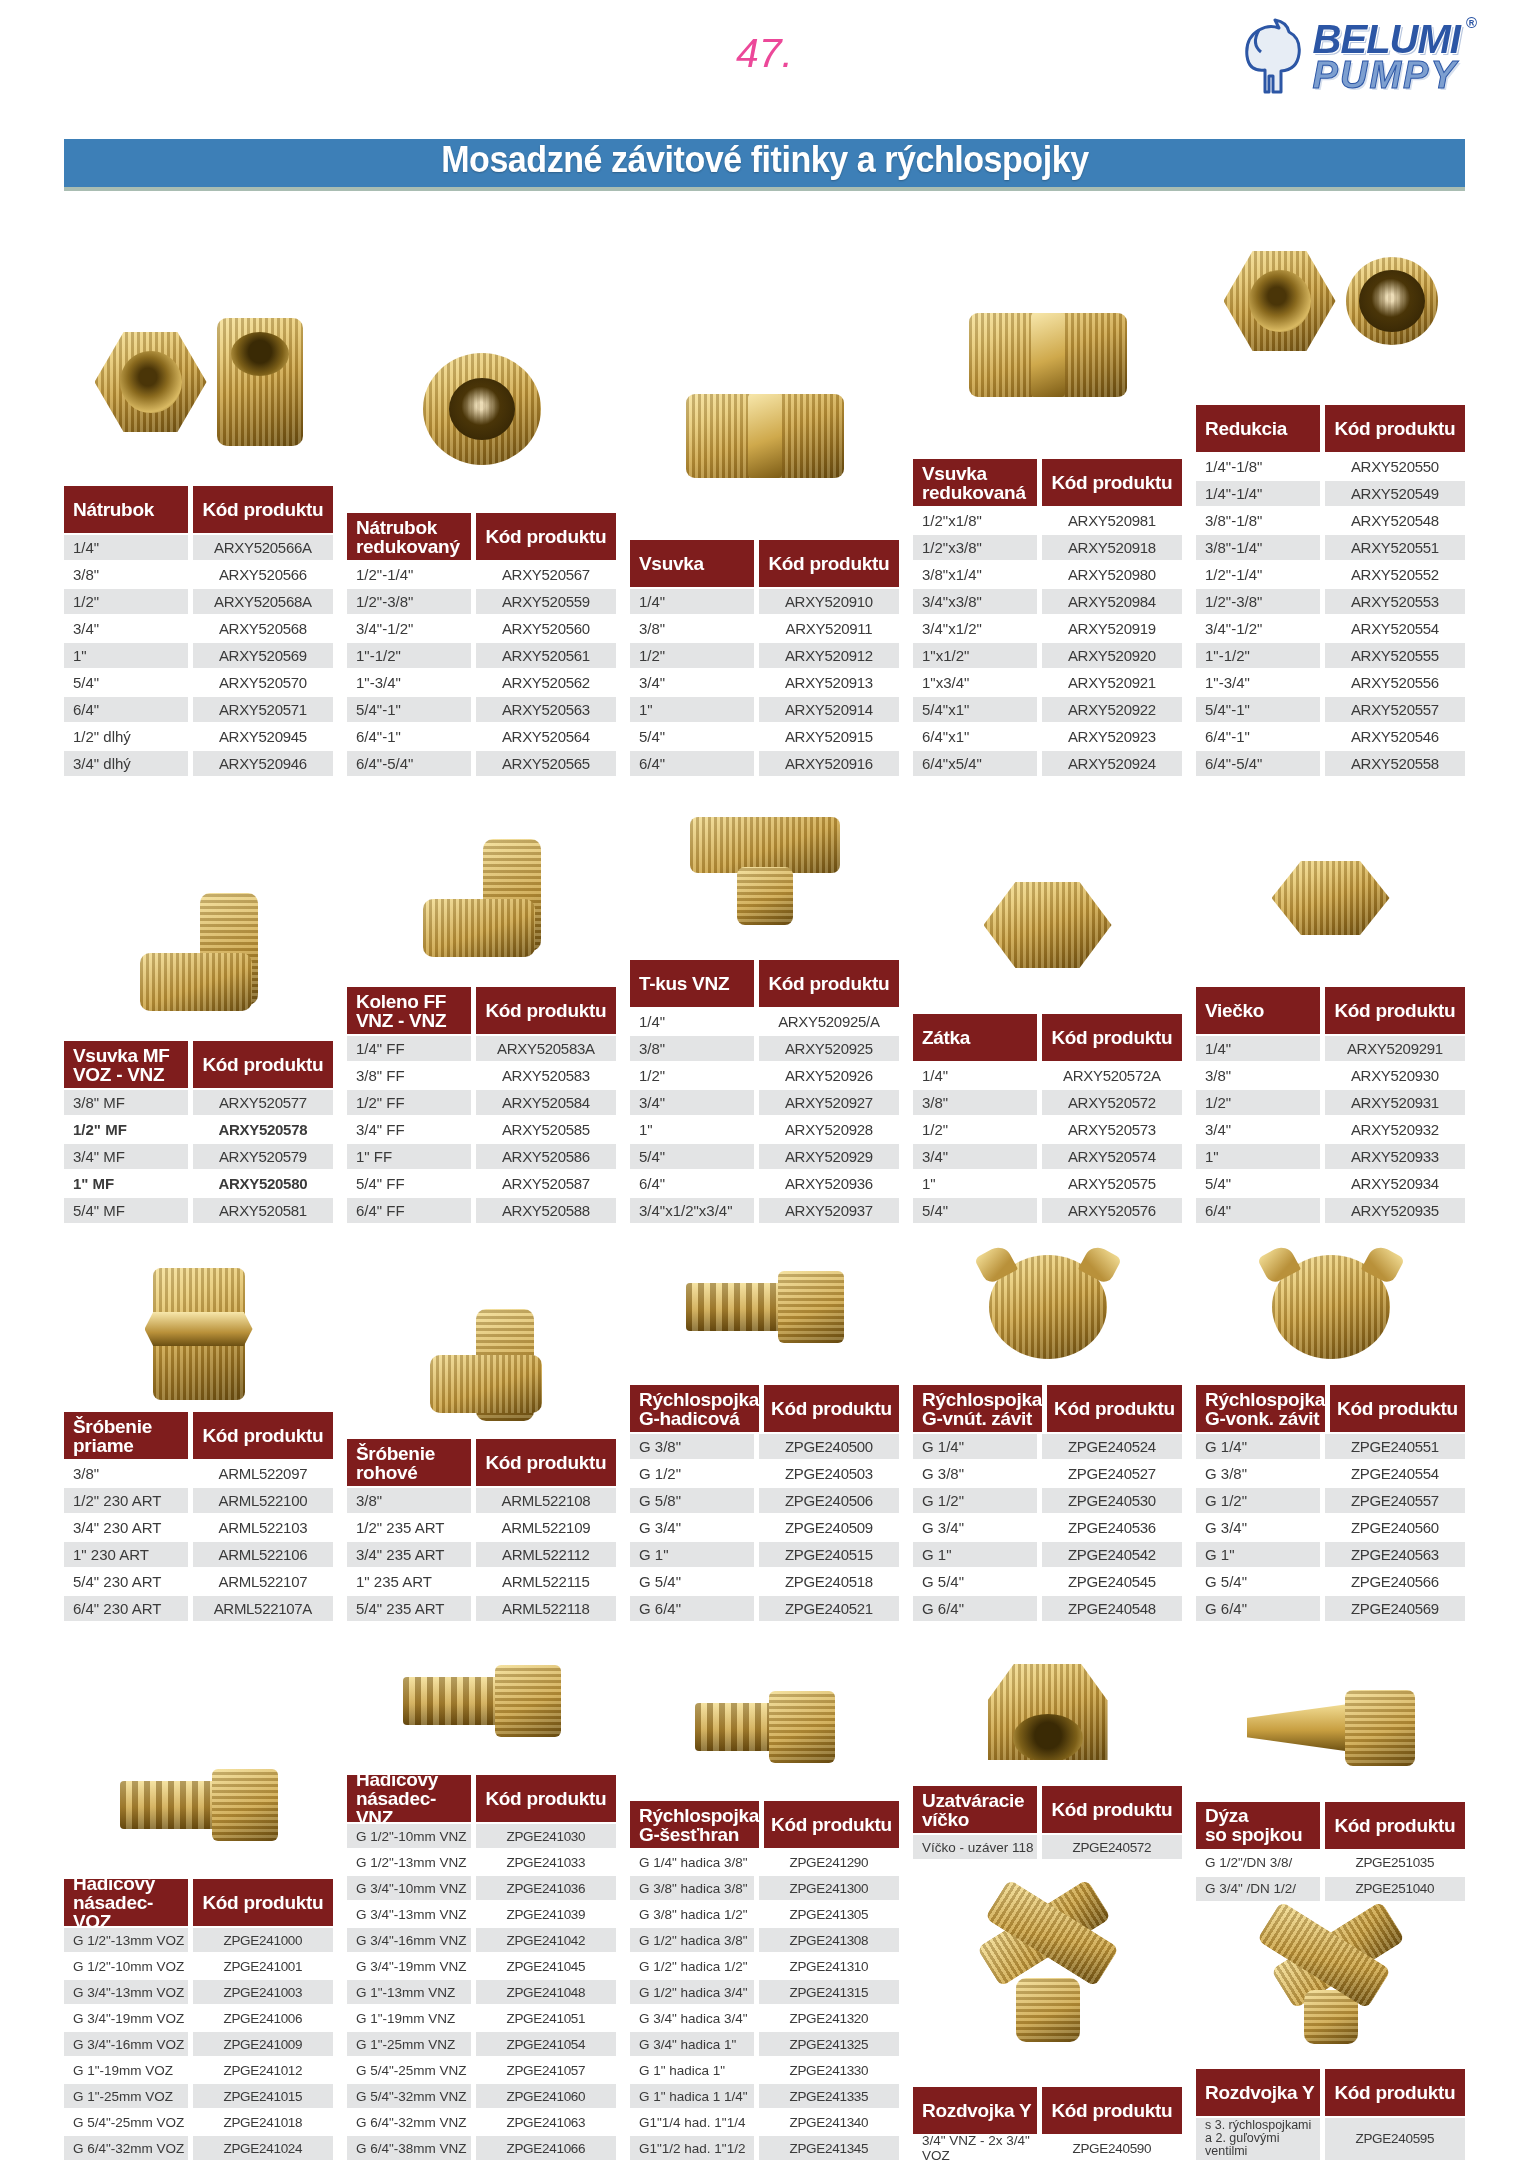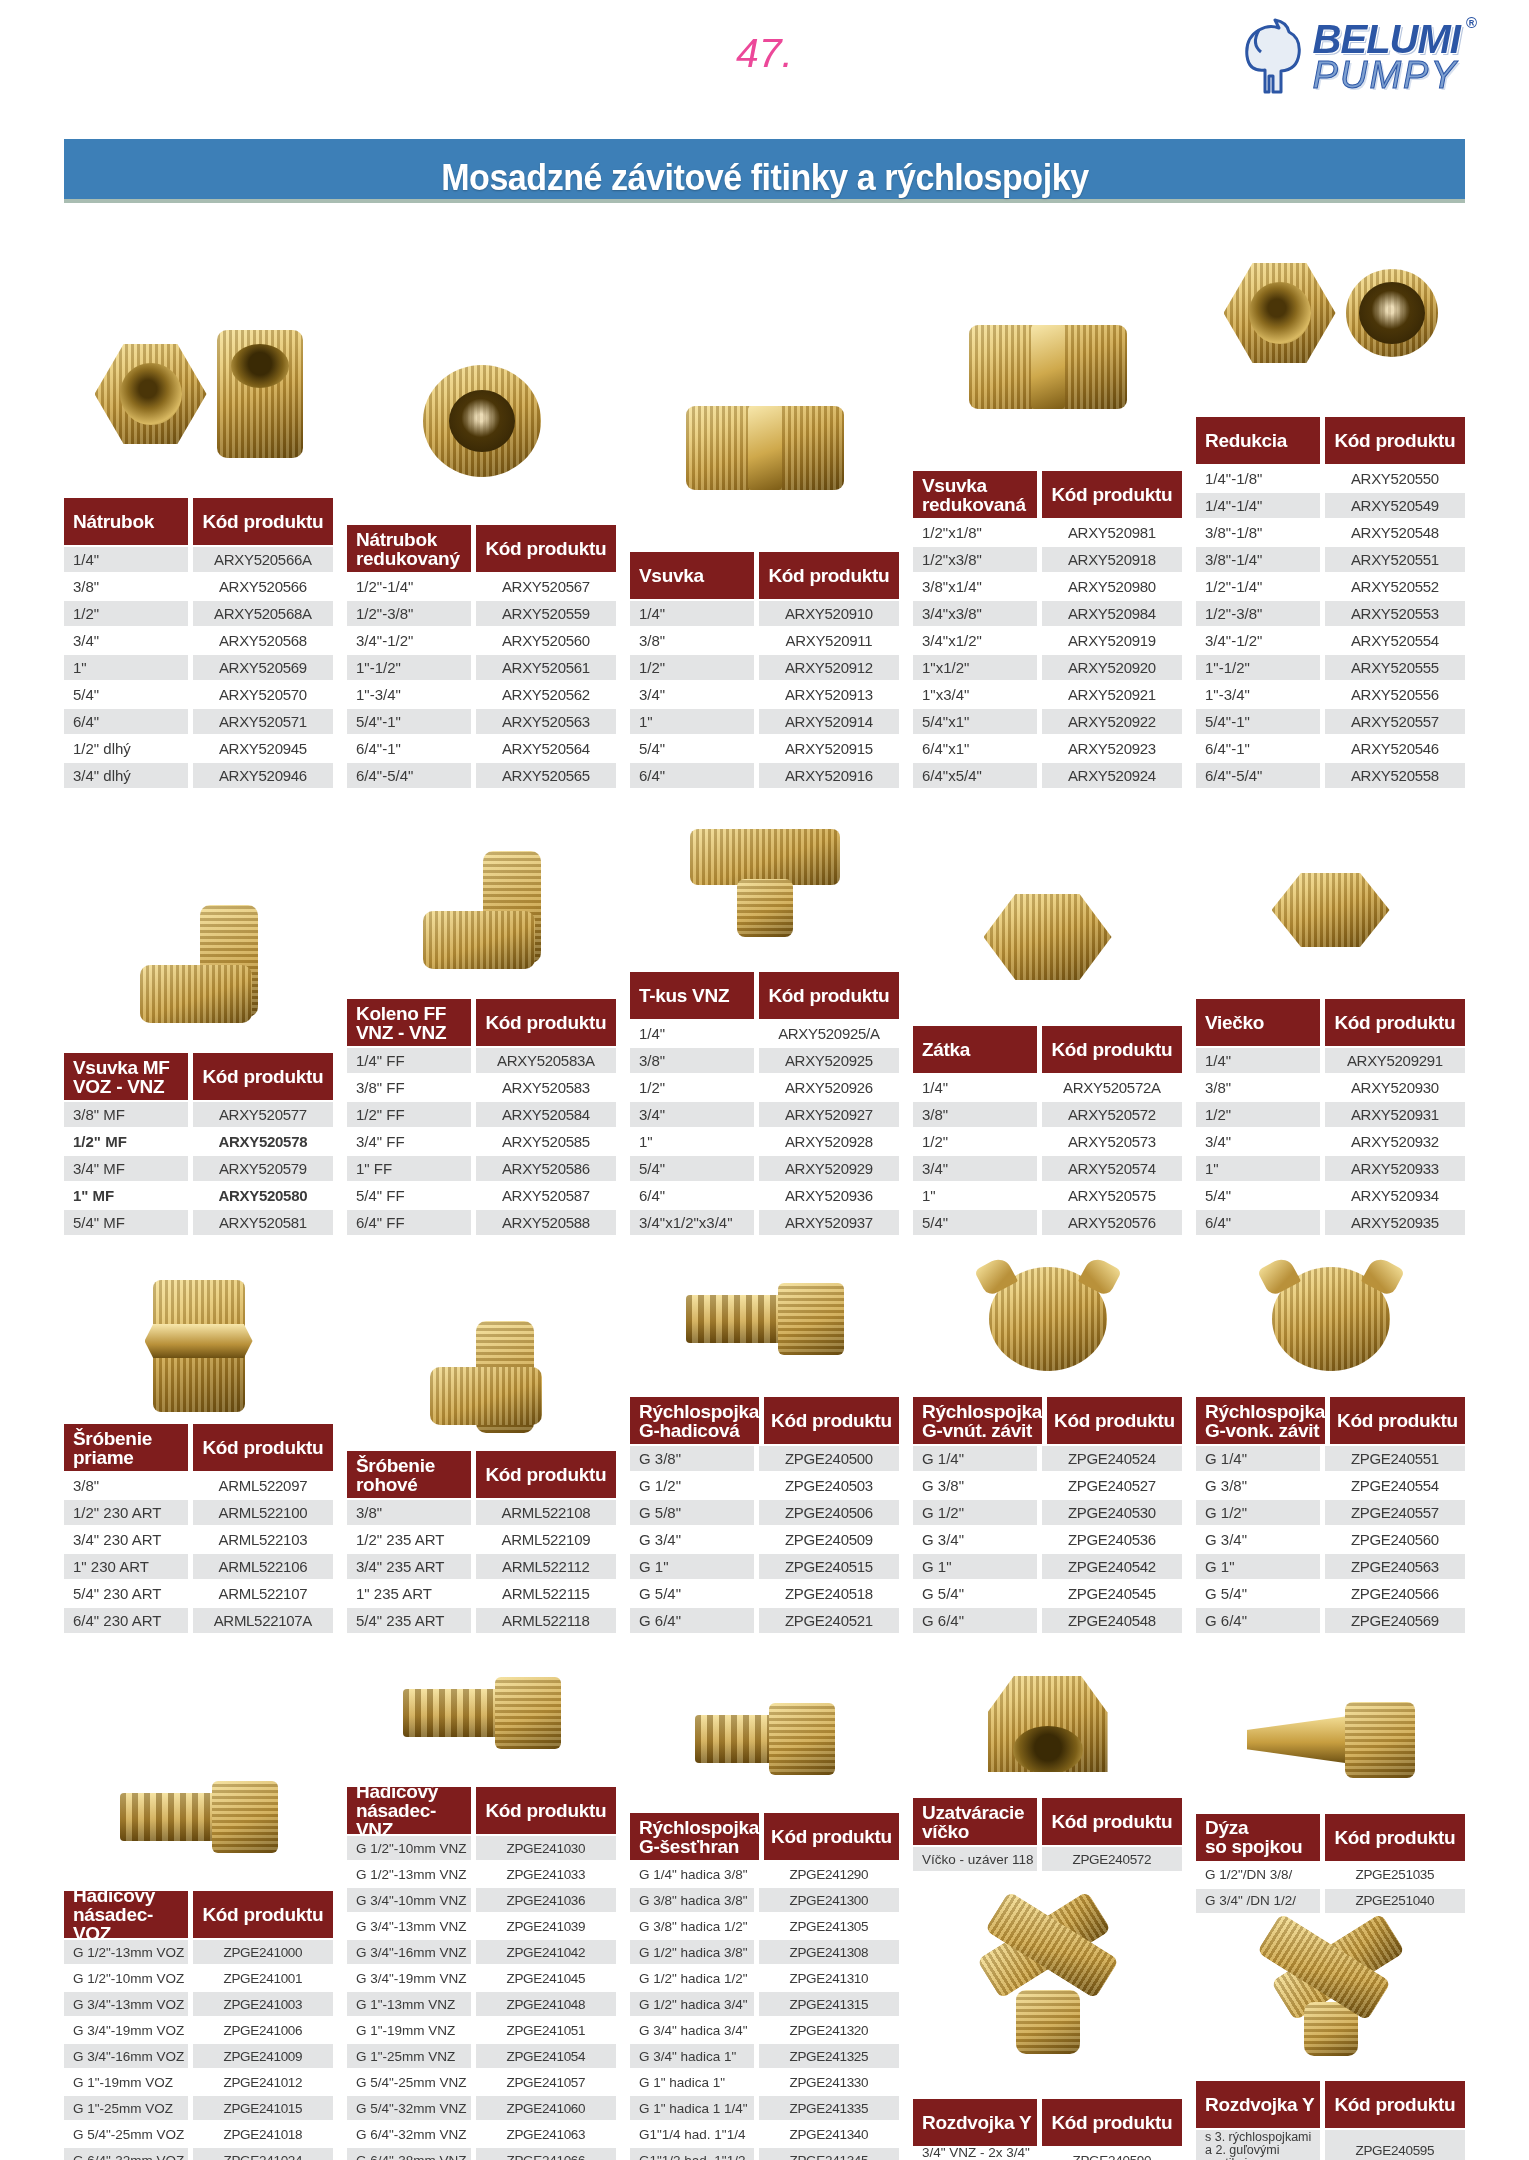--- a/index.html
+++ b/index.html
@@ -24,28 +24,28 @@
   }
   .logo{
     position:absolute;right:52px;top:18px;display:flex;align-items:center;gap:6px;
   }
   .logo-text{display:flex;flex-direction:column;line-height:.92;}
   .logo-belumi{
     color:#2c56a5;font-size:40px;font-weight:bold;font-style:italic;letter-spacing:-1px;
     text-shadow:1px 1px 0 #fff,2px 2px 0 #b8c6de;
   }
   .logo-pumpy{
-    color:#7d9fd0;font-size:38px;font-weight:normal;font-style:italic;letter-spacing:2px;
+    color:#7d9fd0;font-size:38px;font-weight:bold;font-style:italic;letter-spacing:2px;
     -webkit-text-stroke:1px #2c56a5;text-shadow:2px 2px 0 #d7e0ee;
   }
   .logo-reg{color:#2c56a5;font-size:15px;font-weight:bold;align-self:flex-start;margin-top:-4px;}
   
   .title-bar{
-    margin:0 64px;height:64px;background:#3d7fb7;border-bottom:4px solid #a9bdb2;
-    display:flex;align-items:flex-end;justify-content:center;
+    margin:0 64px;height:52px;background:#3d7fb7;border-bottom:4px solid #a9bdb2;
+    display:flex;align-items:flex-start;justify-content:center;
   }
   .title-bar span{
     color:#fff;font-size:37px;font-weight:bold;letter-spacing:-0.5px;
     transform:scaleX(.92);text-shadow:0 1px 2px rgba(0,0,0,.25);
   }
   
   .grid{
     display:grid;grid-template-columns:repeat(5,1fr);
     column-gap:14px;row-gap:0;
     padding:0 64px;margin-top:6px;align-items:end;

